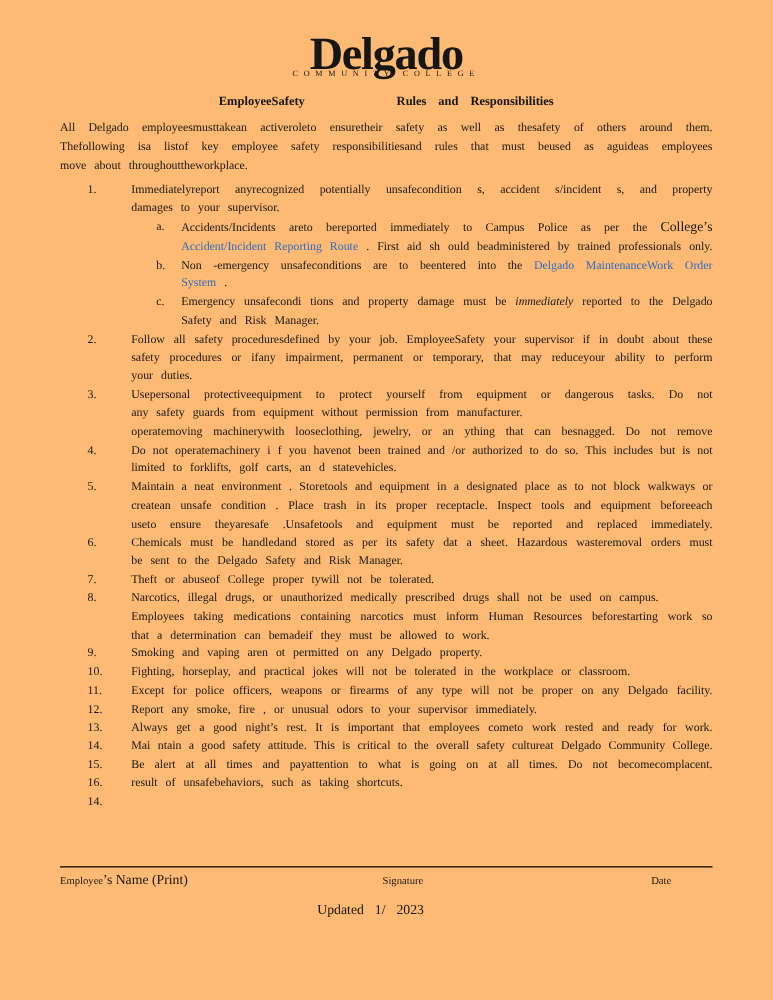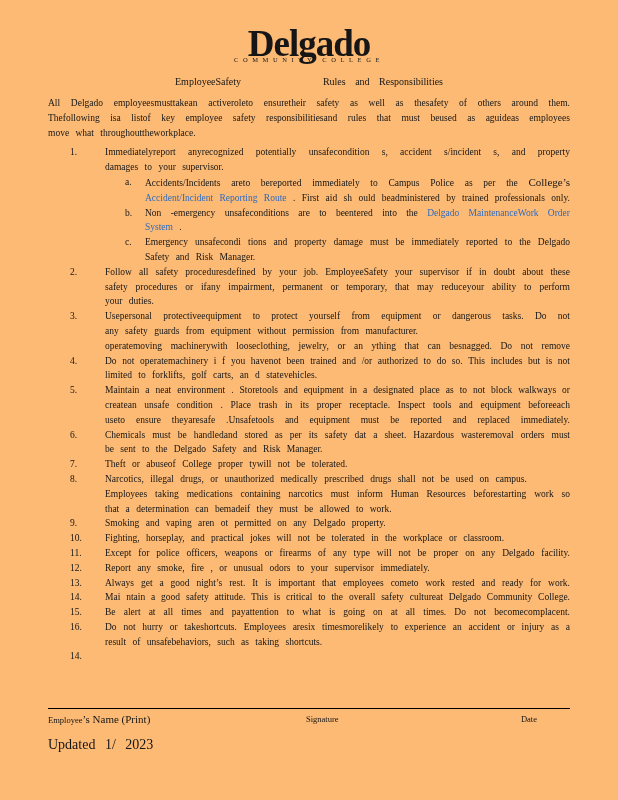--- a/index.html
+++ b/index.html
@@ -7,69 +7,69 @@
   body{font-family:"Liberation Serif", serif; color:#161616;}
   .page{position:relative;width:618px;height:800px;background:#fdba74;margin:0 auto;overflow:hidden}
   .content{position:absolute;left:48px;top:24px;width:522px}
 
   
   .logo{text-align:center}
   .logo .wordmark{font-size:37px;font-weight:bold;letter-spacing:-1px;line-height:40px;display:inline-block}
   .logo .tagline{font-size:6.5px;letter-spacing:4.6px;margin-top:-8px;font-family:"Liberation Serif",serif}
 
   
-  .title{display:flex;justify-content:space-between;width:268px;margin:13px auto 0;font-weight:normal;font-size:10px;line-height:12px}
+  .title{display:flex;justify-content:space-between;width:268px;margin:13px auto 0;font-weight:bold;font-size:10px;line-height:12px}
   .title .tright{word-spacing:7px}
 
   
   .line{font-size:9.5px;line-height:14.8px}
   .j{text-align:justify;text-align-last:justify;text-justify:inter-word}
   .l{text-align:left;word-spacing:4px}
   .intro{margin-top:8px}
   .rules{margin-top:5px}
   .item-row{display:flex}
   .item-num{width:57px;padding-left:22px;flex:none;font-size:9.5px;line-height:14.8px}
   .item-text{flex:1;min-width:0}
   .sub-row{display:flex}
   .sub-num{width:40px;padding-left:20px;flex:none;font-size:9.5px;line-height:14.8px}
   .sub-text{flex:1;min-width:0}
 
   .link{color:var(--link,#2e6bc0);cursor:pointer}
-  .it{}
+  .it{font-style:italic}
   .big{font-size:11px}
 
   
   .sig-rule{border:none;border-top:1.6px solid #000;margin-top:44px}
   .sig-row{position:relative;height:17px;margin-top:2px}
   .sig-row .name{position:absolute;left:0;top:2px;font-size:8.5px}
   .sig-row .name .big2{font-size:11px}
   .sig-row .signature{position:absolute;left:258px;top:3px;font-size:8.5px}
   .sig-row .date{position:absolute;right:33px;top:3px;font-size:8.5px}
-  .updated{text-align:left;padding-right:25px;margin-top:9px;font-size:14px;word-spacing:6px}
+  .updated{text-align:center;padding-right:25px;margin-top:9px;font-size:11px;word-spacing:6px}
 </style>
 </head>
 <body>
 
 <div class="page">
   <div class="content">
 
     <div class="logo">
       <span class="wordmark">Delgado</span>
       <div class="tagline">COMMUNITY COLLEGE</div>
     </div>
 
     <div class="title">
       <span class="tleft">EmployeeSafety</span>
       <span class="tright">Rules and Responsibilities</span>
     </div>
 
     <div class="intro">
         <div class="line j"><span>All Delgado employeesmusttakean activeroleto ensuretheir safety as well as thesafety of others around them.</span></div>
         <div class="line j"><span>Thefollowing isa listof key employee safety responsibilitiesand rules that must beused as aguideas employees</span></div>
-        <div class="line l"><span>move what throughouttheworkplace.</span></div>
+        <div class="line l"><span>move about throughouttheworkplace.</span></div>
       </div>
 
     <div class="rules">
         <div class="item-row">
           <div class="item-num">1.</div>
           <div class="item-text">
             <div class="line j"><span>Immediatelyreport anyrecognized potentially unsafecondition s, accident s/incident s, and property</span></div>
             <div class="line l"><span>damages to your supervisor.</span></div>
             <div class="sub-row">
               <div class="sub-num">a.</div>
@@ -184,21 +184,20 @@
         </div>
         <div class="item-row">
           <div class="item-num">15.</div>
           <div class="item-text">
             <div class="line j"><span>Be alert at all times and payattention to what is going on at all times. Do not becomecomplacent.</span></div>
           </div>
         </div>
         <div class="item-row">
           <div class="item-num">16.</div>
           <div class="item-text">
-            <div class="line j"><span>Do not hurry or takeshortcuts. Employees aresix timesmorelikely to experience an accident or injury as a</span></div>
             <div class="line l"><span>result of unsafebehaviors, such as taking shortcuts.</span></div>
           </div>
         </div>
         <div class="item-row">
           <div class="item-num">14.</div>
         </div>
       </div>
 
     <hr class="sig-rule">
     <div class="sig-row">

